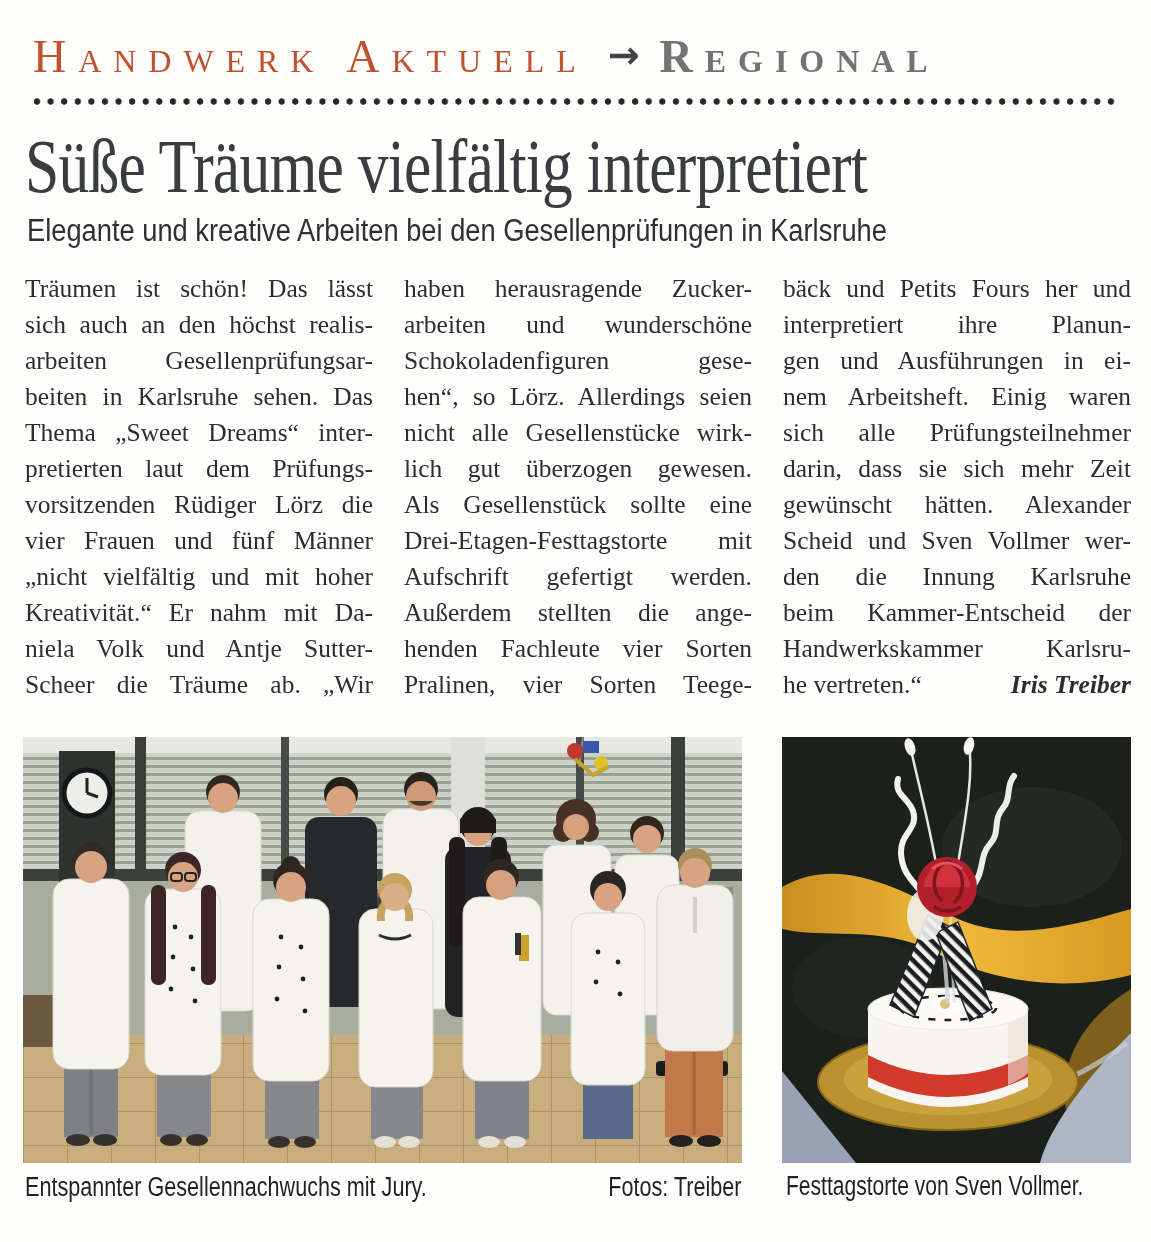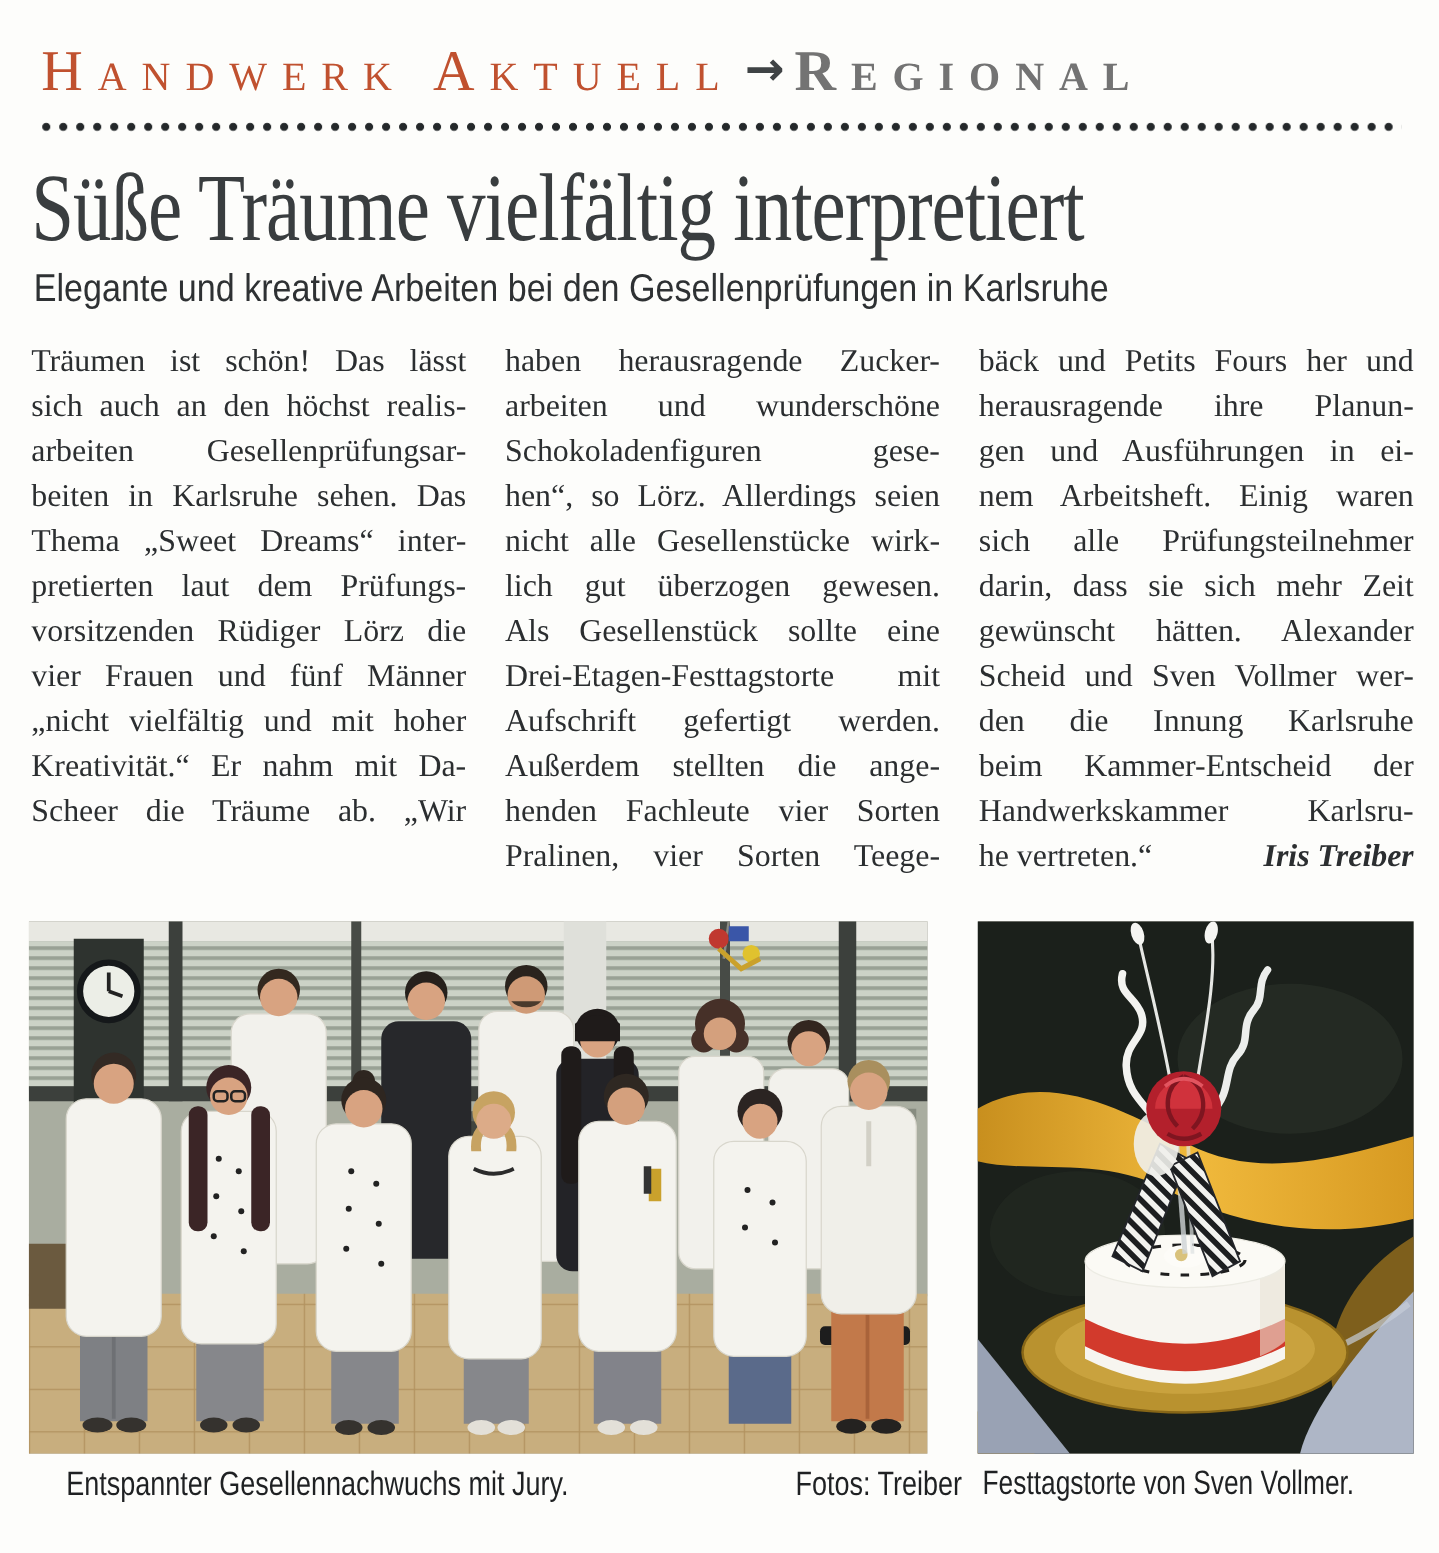--- a/index.html
+++ b/index.html
@@ -2,21 +2,21 @@
 <html lang="de"><head>
 <meta charset="utf-8">
 <style>
   html,body{margin:0;padding:0;background:#ffffff;}
   body{
     width:1151px;height:1242px;position:relative;overflow:hidden;
     font-family:"Liberation Serif",serif;color:#2b2e30;background:#fdfdfb;
   }
   
   .masthead{
-    position:absolute;left:33px;top:34px;display:flex;align-items:center;gap:8px;
+    position:absolute;left:33px;top:34px;display:flex;align-items:center;gap:20px;
     font-family:"Liberation Serif",serif;font-variant:small-caps;font-size:46px;line-height:1;
   }
   .mast-section{color:#c0512f;letter-spacing:.26em;}
   .mast-arrow{font-family:"DejaVu Sans",sans-serif;font-variant:normal;font-weight:bold;
     font-size:38px;color:#3f4345;letter-spacing:0;transform:translateY(-2px);}
   .mast-sub{color:#737373;letter-spacing:.26em;font-weight:bold;}
   .dotted-rule{
     position:absolute;left:33px;top:97px;width:1088px;height:9px;
     background-image:radial-gradient(circle at 4px 4.5px,#24282a 2.9px,transparent 3.5px);
     background-size:13.6px 9px;background-repeat:repeat-x;
@@ -41,21 +41,21 @@
   .line.flexline{display:flex;justify-content:space-between;text-align-last:auto;white-space:nowrap;}
   .author{font-style:italic;font-weight:bold;}
   
   .photo{position:absolute;top:737px;box-shadow:0 0 0 1px #b9b8ae inset;}
   .photo-left{left:23px;width:719px;height:426px;}
   .photo-right{left:782px;width:349px;height:426px;}
   .photo svg{display:block;}
   
   .caption-row{
     position:absolute;top:1171px;display:flex;justify-content:space-between;
-    font-family:"Liberation Sans",sans-serif;font-size:27px;color:#1f2123;line-height:1.2;margin-left:28px;
+    font-family:"Liberation Sans",sans-serif;font-size:27px;color:#1f2123;line-height:1.2;
   }
   .caption-row.left-row{left:25px;width:717px;}
   .cap-left{transform:scaleX(.80);transform-origin:0 50%;white-space:nowrap;}
   .cap-credit{transform:scaleX(.80);transform-origin:100% 50%;white-space:nowrap;}
   .caption-single{
     position:absolute;top:1171px;left:786px;font-family:"Liberation Sans",sans-serif;
     font-size:27px;color:#1f2123;transform:scaleX(.78);transform-origin:0 50%;white-space:nowrap;
   }
 </style>
 </head>
@@ -76,39 +76,40 @@
     <div class="line">Träumen ist schön! Das lässt</div>
     <div class="line">sich auch an den höchst realis-</div>
     <div class="line">arbeiten Gesellenprüfungsar-</div>
     <div class="line">beiten in Karlsruhe sehen. Das</div>
     <div class="line">Thema „Sweet Dreams“ inter-</div>
     <div class="line">pretierten laut dem Prüfungs-</div>
     <div class="line">vorsitzenden Rüdiger Lörz die</div>
     <div class="line">vier Frauen und fünf Männer</div>
     <div class="line">„nicht vielfältig und mit hoher</div>
     <div class="line">Kreativität.“ Er nahm mit Da-</div>
+    <div class="line">niela Volk und Antje Sutter-</div>
     <div class="line">Scheer die Träume ab. „Wir</div>
   </div>
   <div class="col">
     <div class="line">haben herausragende Zucker-</div>
     <div class="line">arbeiten und wunderschöne</div>
     <div class="line">Schokoladenfiguren gese-</div>
     <div class="line">hen“, so Lörz. Allerdings seien</div>
     <div class="line">nicht alle Gesellenstücke wirk-</div>
     <div class="line">lich gut überzogen gewesen.</div>
     <div class="line">Als Gesellenstück sollte eine</div>
     <div class="line">Drei-Etagen-Festtagstorte mit</div>
     <div class="line">Aufschrift gefertigt werden.</div>
     <div class="line">Außerdem stellten die ange-</div>
     <div class="line">henden Fachleute vier Sorten</div>
     <div class="line">Pralinen, vier Sorten Teege-</div>
   </div>
   <div class="col">
     <div class="line">bäck und Petits Fours her und</div>
-    <div class="line">herausragende ihre Planun-</div>
+    <div class="line">interpretiert ihre Planun-</div>
     <div class="line">gen und Ausführungen in ei-</div>
     <div class="line">nem Arbeitsheft. Einig waren</div>
     <div class="line">sich alle Prüfungsteilnehmer</div>
     <div class="line">darin, dass sie sich mehr Zeit</div>
     <div class="line">gewünscht hätten. Alexander</div>
     <div class="line">Scheid und Sven Vollmer wer-</div>
     <div class="line">den die Innung Karlsruhe</div>
     <div class="line">beim Kammer-Entscheid der</div>
     <div class="line">Handwerkskammer Karlsru-</div>
     <div class="line flexline">

